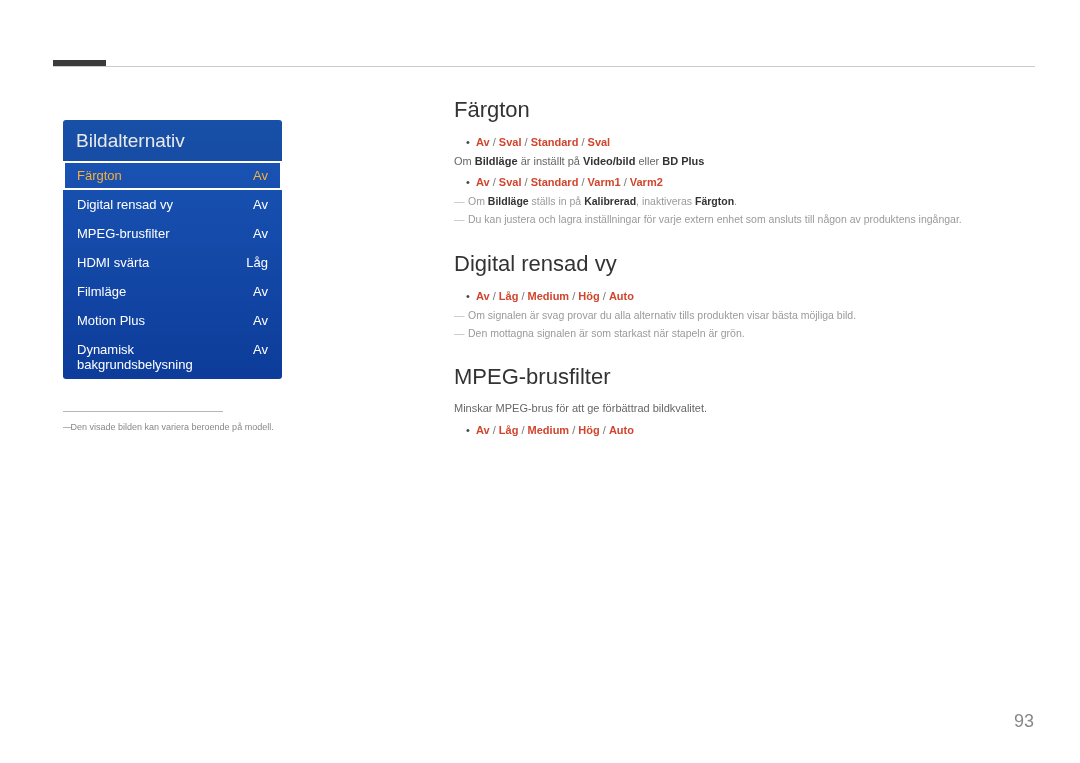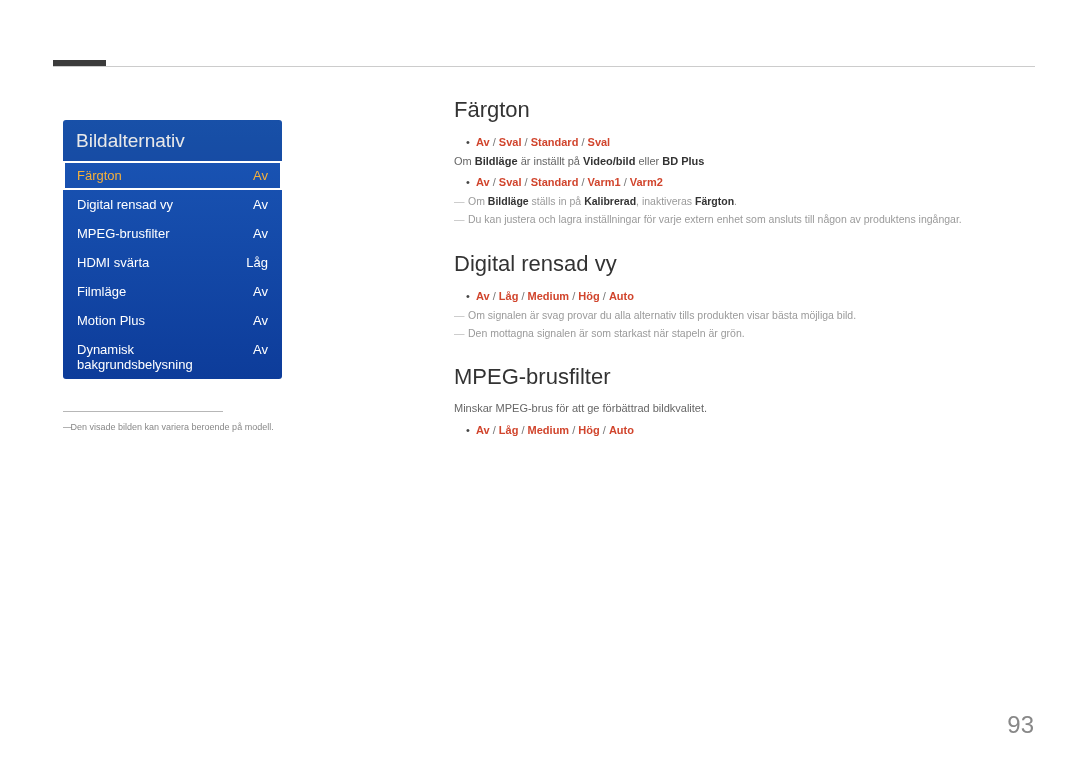--- a/index.html
+++ b/index.html
@@ -114,23 +114,23 @@
     content: "―";
     position: absolute;
     left: 0;
     color: #bfbfbf;
   }
   .b-red { color: #d1452d; font-weight: 600; }
   .b-dark { color: #333; font-weight: 600; }
   .sep { color: #777; }
   .page-number {
     position: absolute;
-    bottom: 24px;
+    bottom: 31px;
     right: 46px;
-    font-size: 24px;
+    font-size: 18px;
     color: #888;
     font-weight: 300;
   }
 </style>
 </head>
 <body>
 
 <div class="chapter-mark"></div>
 <div class="top-rule"></div>
 

